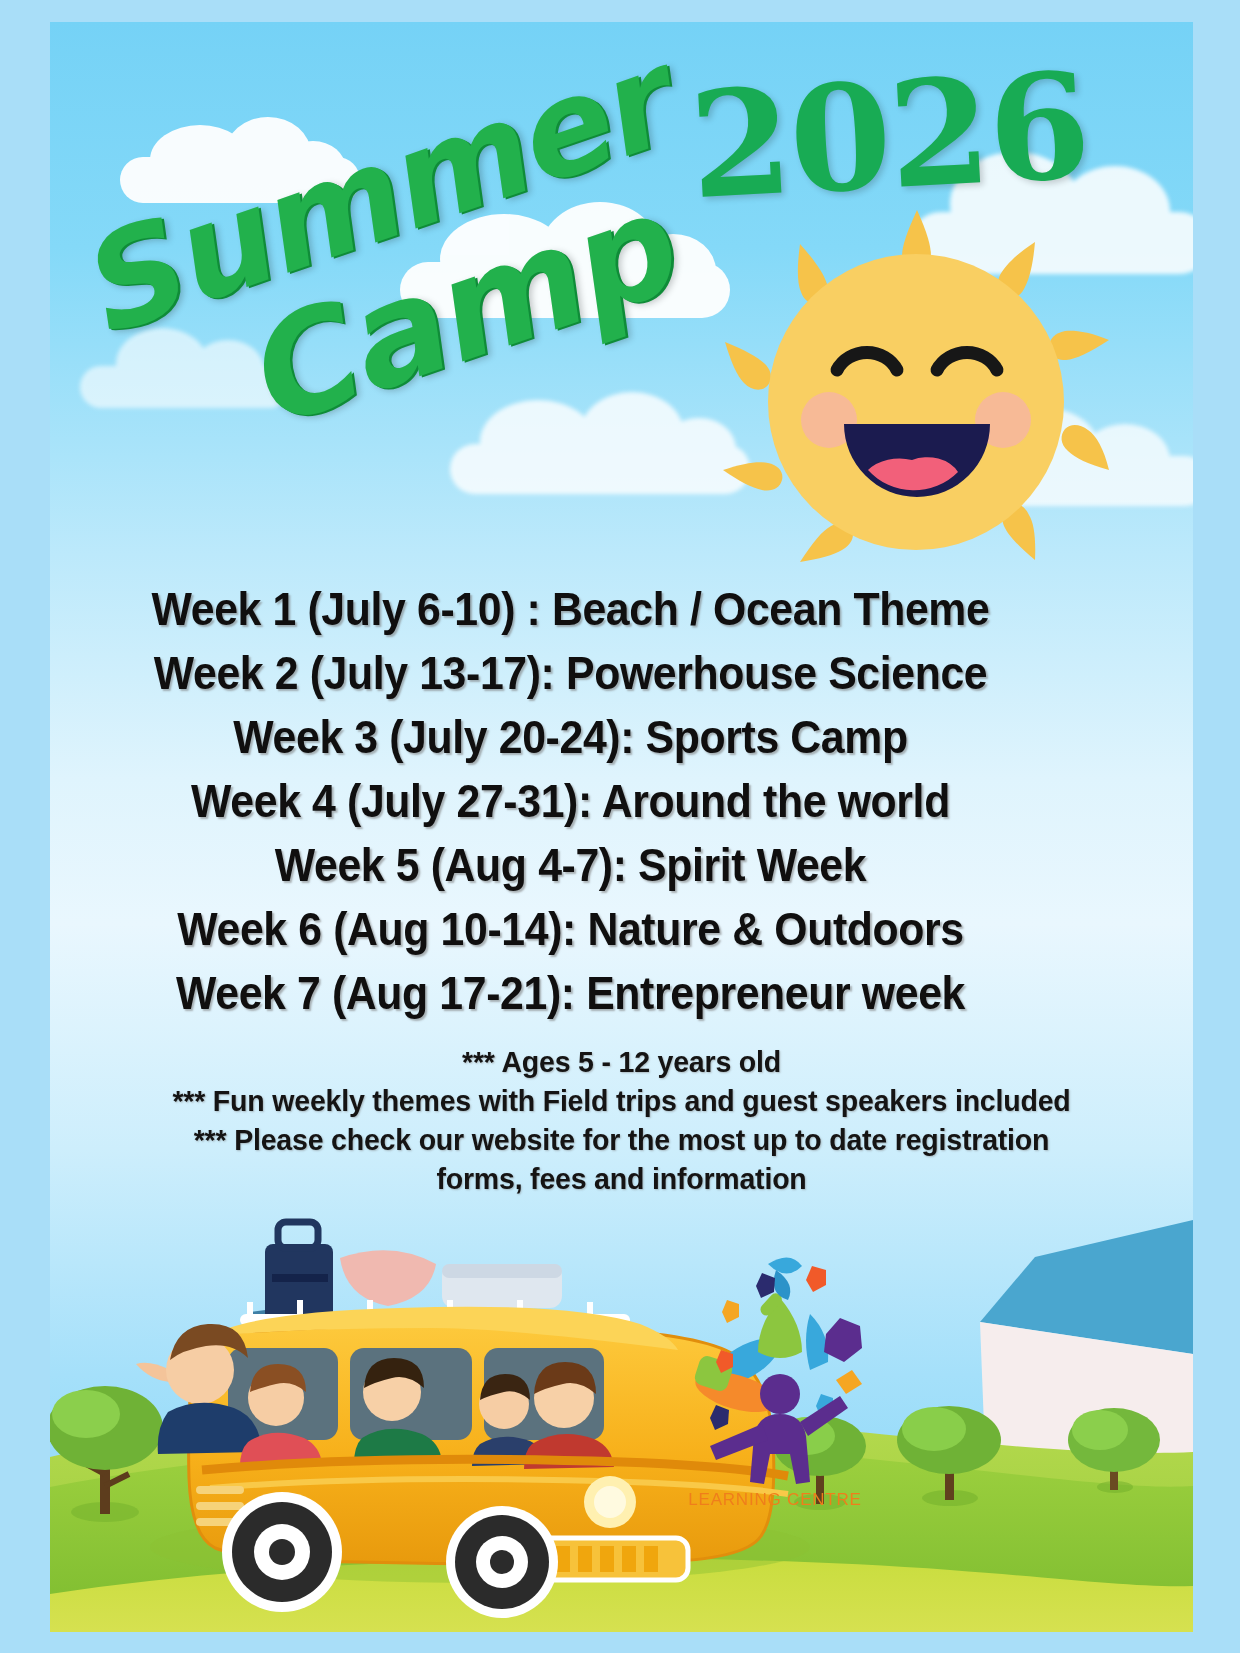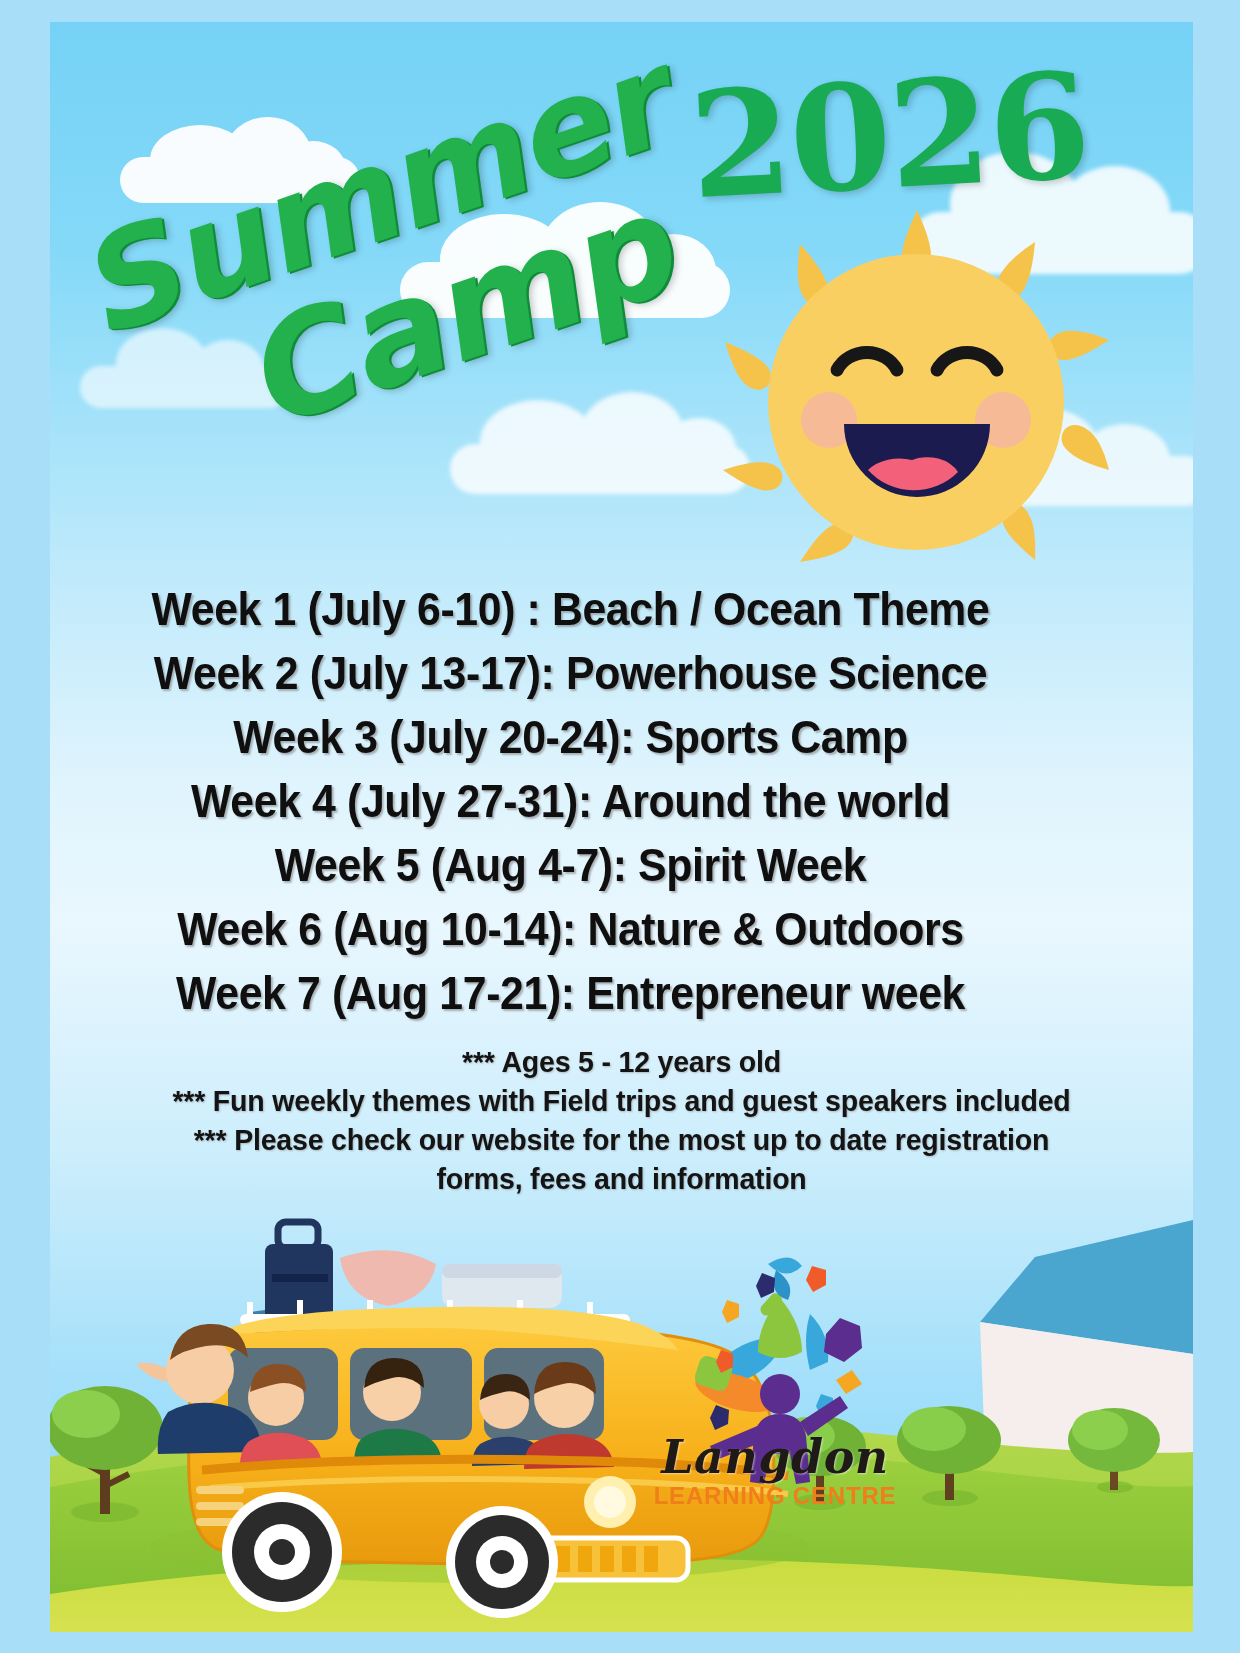--- a/index.html
+++ b/index.html
@@ -81,22 +81,22 @@
   
   #logo{position:absolute;left:600px;bottom:140px;width:250px;height:250px;}
   #logo-word{
     position:absolute;left:590px;bottom:148px;width:270px;text-align:center;
     font-family:"DejaVu Serif", serif;font-style:italic;font-weight:700;
     font-size:46px;color:#1f1a17;letter-spacing:.5px;
     text-shadow:1px 1px 2px rgba(255,255,255,.5);
   }
   #logo-sub{
     position:absolute;left:590px;bottom:122px;width:270px;text-align:center;
-    font-family:"Liberation Sans", sans-serif;font-weight:700;
-    font-size:24px;color:#ef7e1b;letter-spacing:.8px;
+    font-family:"Liberation Sans", sans-serif;font-weight:400;
+    font-size:17px;color:#ef7e1b;letter-spacing:.8px;
   }
 </style>
 </head>
 <body>
 
 <div id="poster">
   <div id="canvas">
 
     <div class="cloudgrp" style="left:70px;top:95px;width:240px;height:90px;">
       <div class="c1" style="left:0;top:40px;width:240px;height:46px;border-radius:30px;"></div>
@@ -340,17 +340,16 @@
         <path d="M166 164 l5 -12 l12 4 l0 13 l-12 6Z" fill="#38a8dc"></path>
       </g>
       <g fill="#5b2d8e">
         <circle cx="130" cy="152" r="20"></circle>
         <path d="M130 172 q22 0 26 22 l4 46 l-14 2 l-6 -30 l-20 0 l-6 30 l-14 -2 l4 -46 q4 -22 26 -22Z"></path>
         <path d="M112 182 l-52 22 l6 14 l52 -20Z"></path>
         <path d="M150 180 l40 -26 l8 12 l-40 28Z"></path>
       </g>
       <path d="M186 138 l16 -10 l10 14 l-16 10Z" fill="#f5a623"></path>
     </svg>
-    <div id="logo-word">Langdon</div>
     <div id="logo-sub">LEARNING CENTRE</div>
 
   </div>
 </div>
 
 </body></html>

